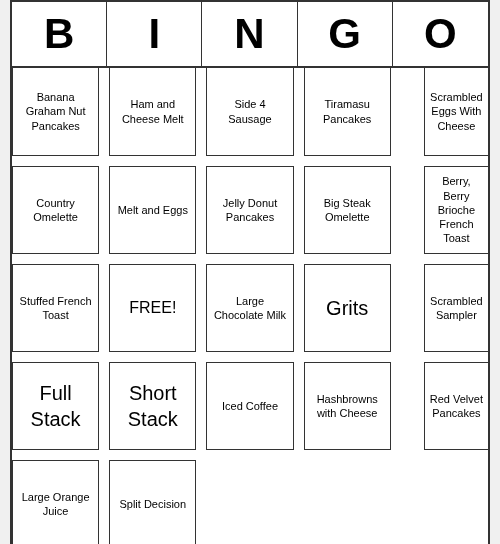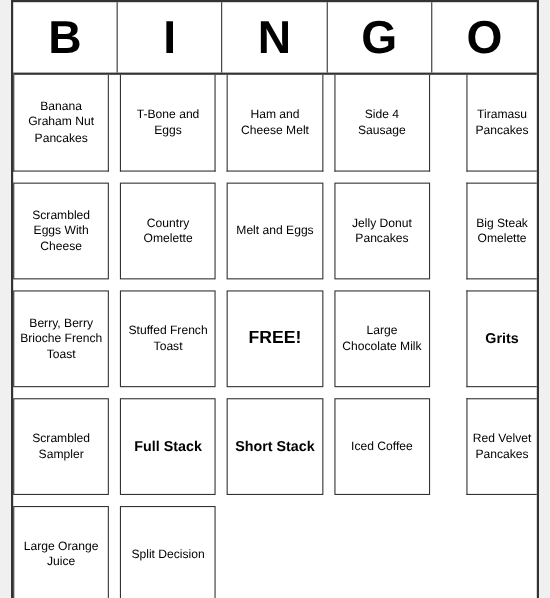--- a/index.html
+++ b/index.html
@@ -42,26 +42,26 @@
       display: flex;
       align-items: center;
       justify-content: center;
       text-align: center;
       padding: 4px;
       font-size: 11px;
       line-height: 1.3;
       position: relative;
     }
     .bingo-cell.large-text {
-      font-size: 13px;
-      font-weight: bold;
+      font-size: 20px;
+      font-weight: normal;
     }
     .bingo-cell.free {
       font-size: 16px;
-      font-weight: bold;
+      font-weight: normal;
     }
     .bingo-cell:nth-child(5n) {
       border-right: none;
       margin-left: 23px;
     }
     .bingo-cell:nth-child(n+1):nth-child(-n+5) {
       border-top: none;
     }
   </style>
 </head>
@@ -70,35 +70,35 @@
 <div class="bingo-card">
   <div class="bingo-header">
   <div class="bingo-letter">B</div>
       <div class="bingo-letter">I</div>
       <div class="bingo-letter">N</div>
       <div class="bingo-letter">G</div>
       <div class="bingo-letter">O</div>
     </div>
   <div class="bingo-grid">
   <div class="bingo-cell">Banana Graham Nut Pancakes</div>
-      <div class="bingo-cell">T-Bone and Eggs</div>
       <div class="bingo-cell">Ham and Cheese Melt</div>
       <div class="bingo-cell">Side 4 Sausage</div>
       <div class="bingo-cell">Tiramasu Pancakes</div>
       <div class="bingo-cell">Scrambled Eggs With Cheese</div>
       <div class="bingo-cell">Country Omelette</div>
       <div class="bingo-cell">Melt and Eggs</div>
       <div class="bingo-cell">Jelly Donut Pancakes</div>
       <div class="bingo-cell">Big Steak Omelette</div>
       <div class="bingo-cell">Berry, Berry Brioche French Toast</div>
       <div class="bingo-cell">Stuffed French Toast</div>
       <div class="bingo-cell free">FREE!</div>
       <div class="bingo-cell">Large Chocolate Milk</div>
       <div class="bingo-cell large-text">Grits</div>
       <div class="bingo-cell">Scrambled Sampler</div>
       <div class="bingo-cell large-text">Full Stack</div>
       <div class="bingo-cell large-text">Short Stack</div>
       <div class="bingo-cell">Iced Coffee</div>
+      <div class="bingo-cell">Hashbrowns with Cheese</div>
       <div class="bingo-cell">Red Velvet Pancakes</div>
       <div class="bingo-cell">Large Orange Juice</div>
       <div class="bingo-cell">Split Decision</div>
     </div>
 </div>
 
 </body></html>

